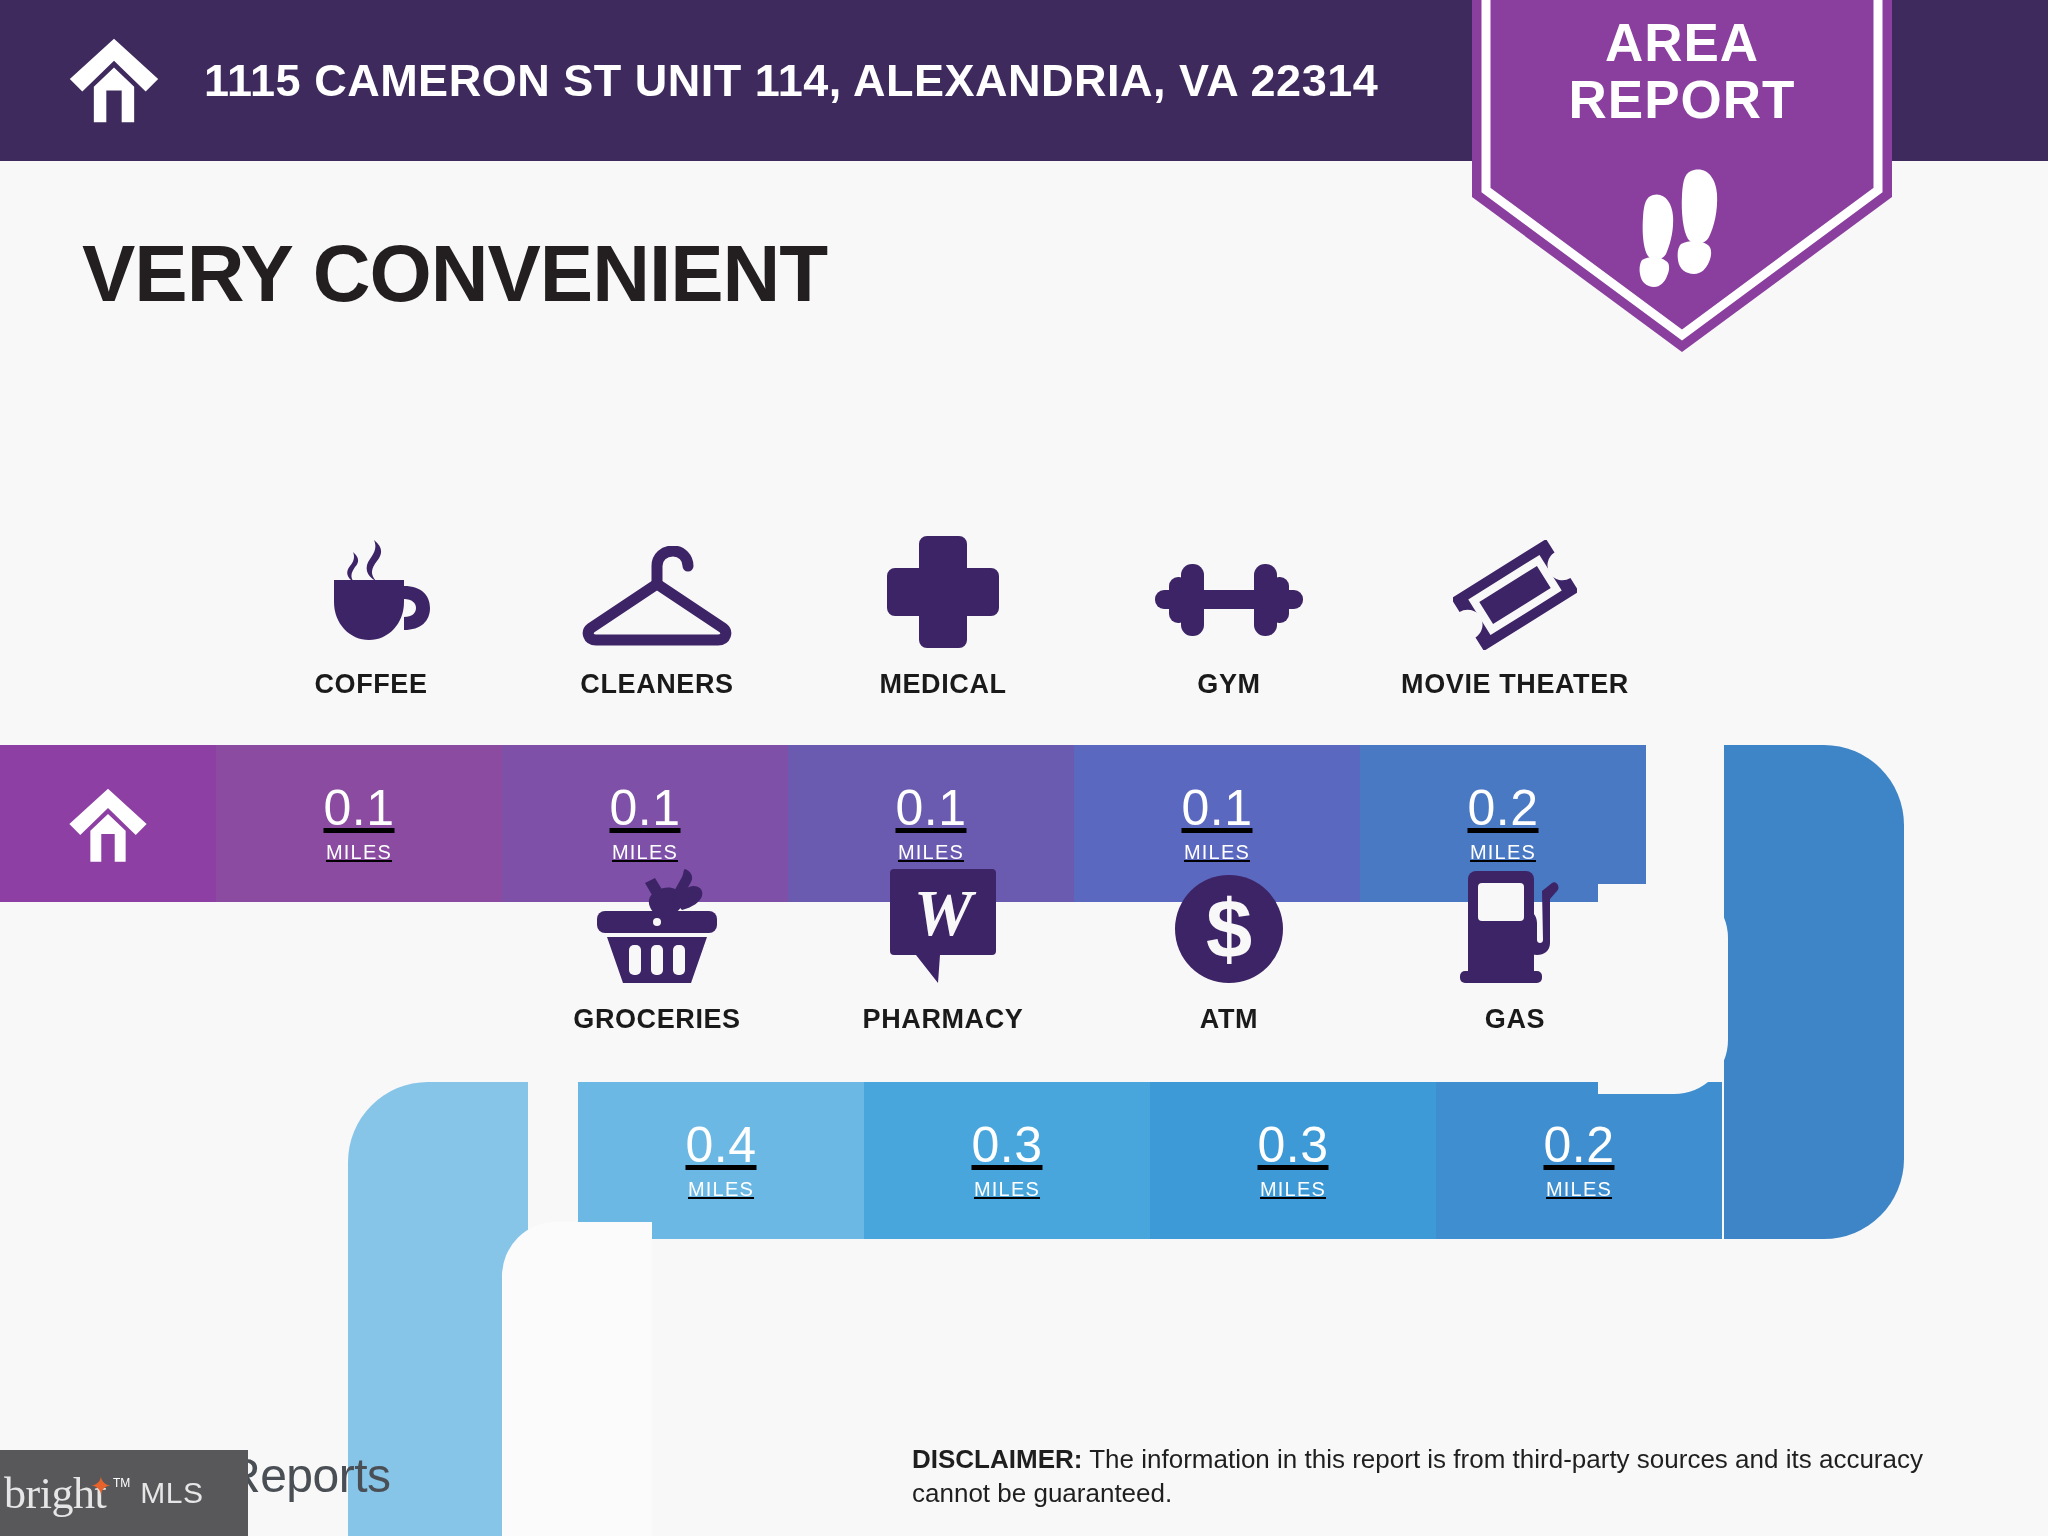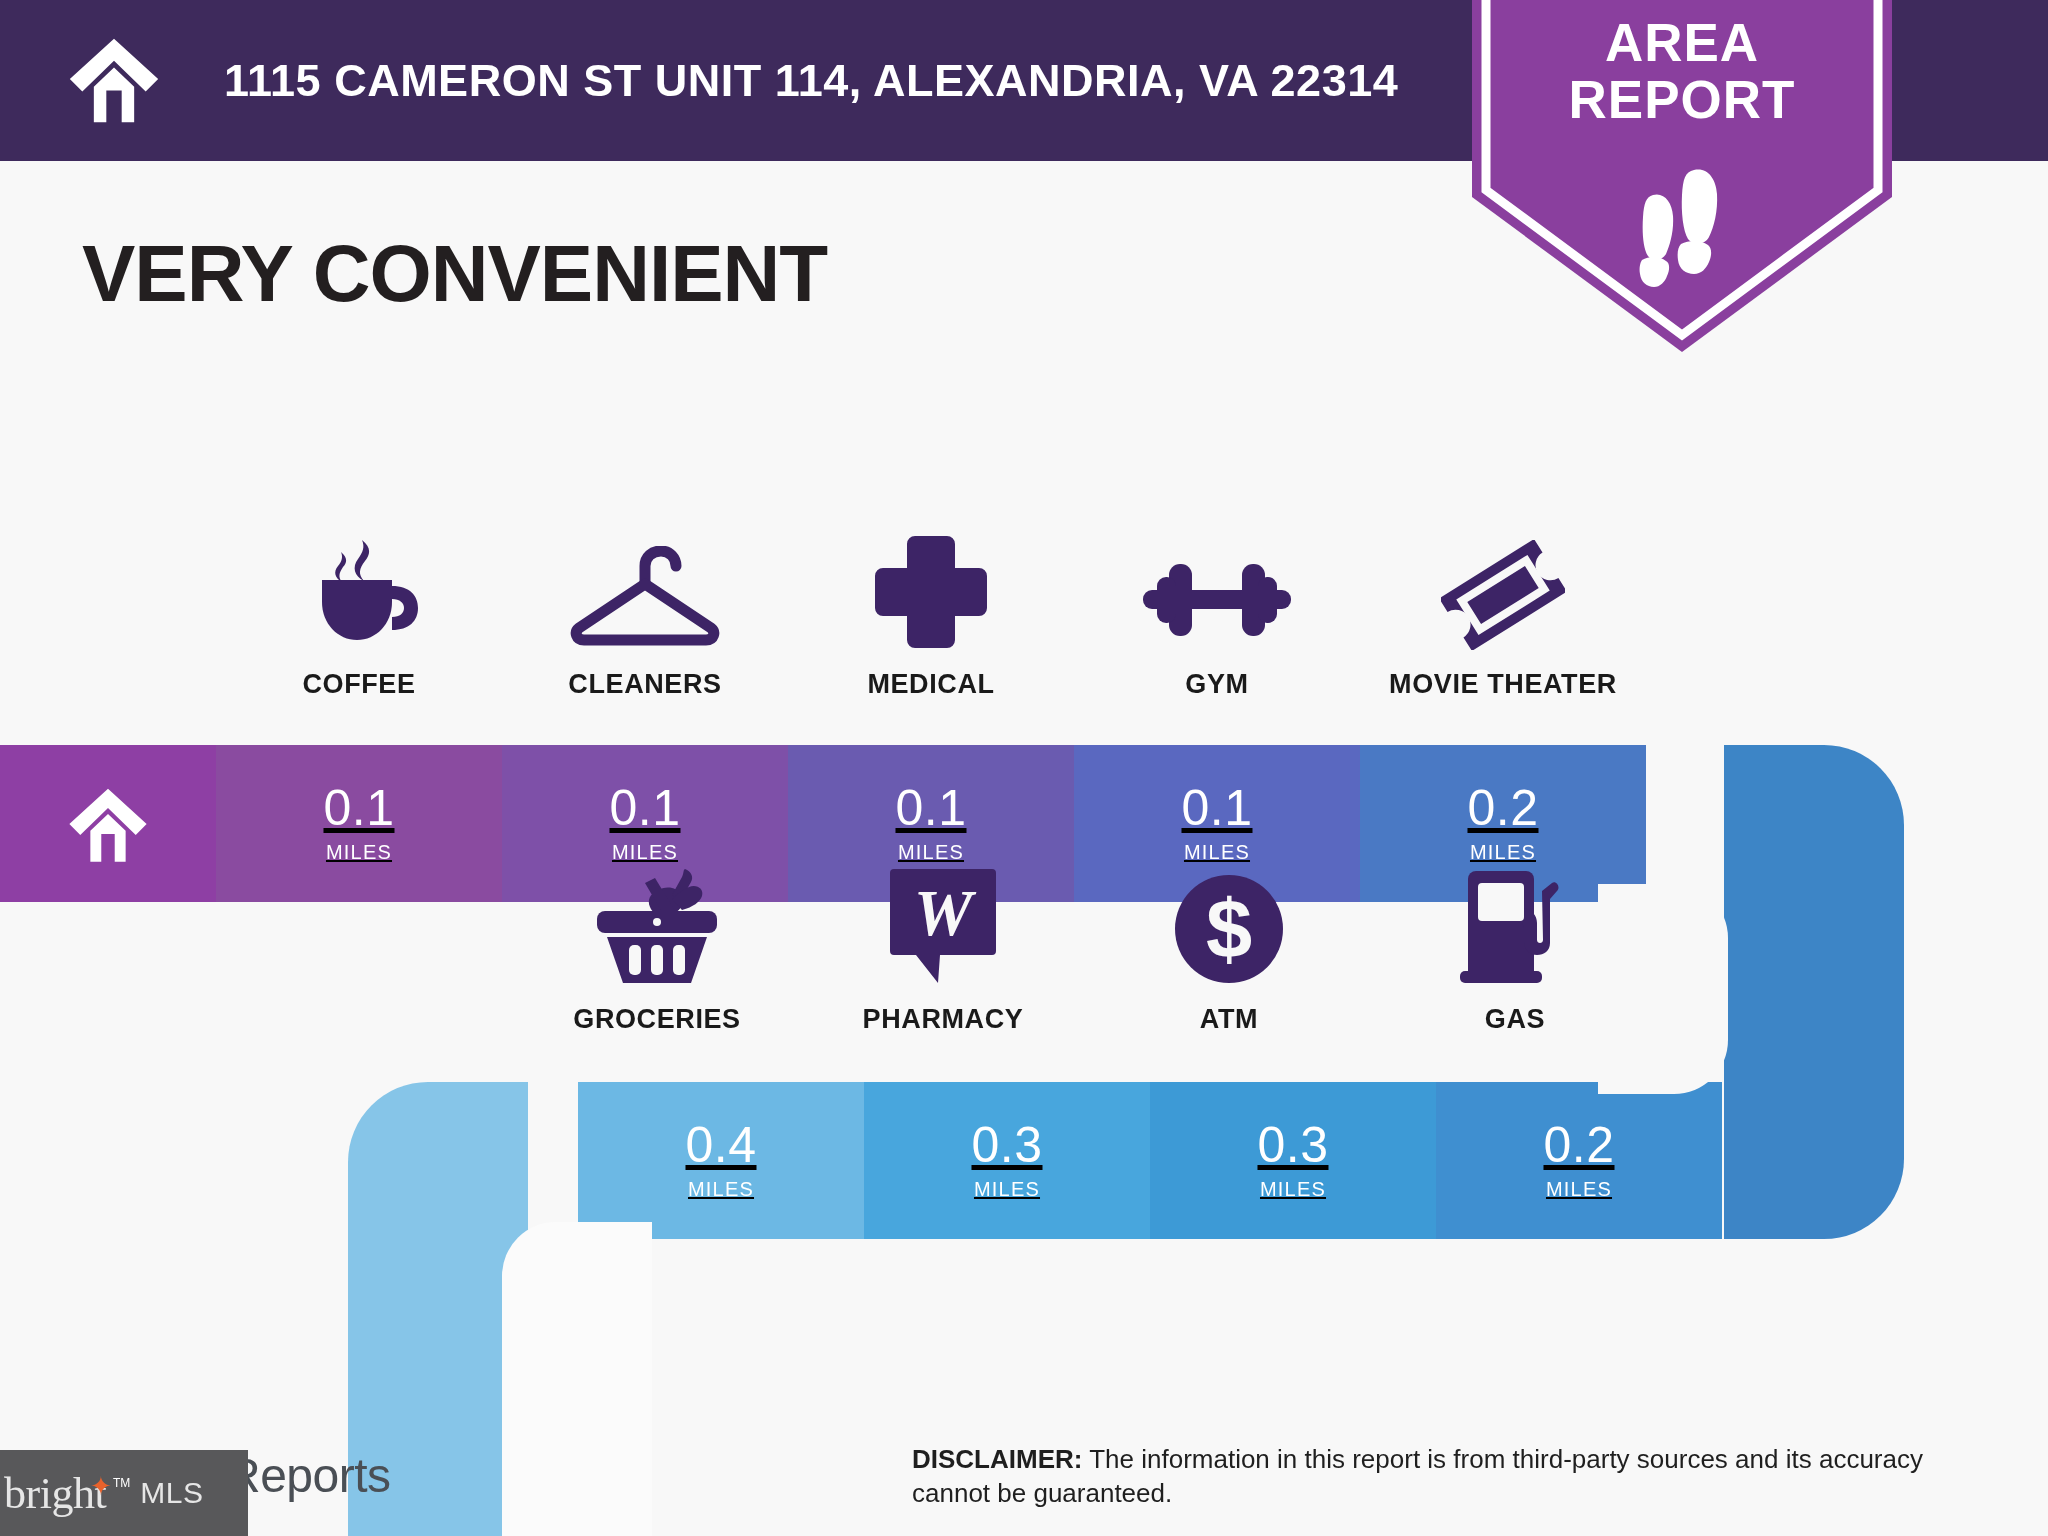--- a/index.html
+++ b/index.html
@@ -22,21 +22,20 @@
   
   .header {
     position: absolute;
     left: 0; top: 0;
     width: 2048px;
     height: 161px;
     background: #3e2a5c;
     display: flex;
     align-items: center;
     padding-left: 66px;
-    gap: 20px;
   }
   .header-home-icon {
     width: 96px;
     height: 96px;
     flex: 0 0 auto;
     margin-right: 42px;
     margin-top: -4px;
   }
   .header-address {
     color: #ffffff;
@@ -111,21 +110,21 @@
   .iconcell .glyph svg { display: block; }
   .iconcell .caption {
     margin-top: 19px;
     font-size: 27px;
     font-weight: bold;
     color: #1a1a1a;
     letter-spacing: 0.6px;
     white-space: nowrap;
   }
 
-  #iconrow1 { left: 216px; top: 530px; }
+  #iconrow1 { left: 228px; top: 530px; }
   #iconrow2 { left: 514px; top: 865px; }
 
   
   .bar {
     position: absolute;
     display: flex;
     height: 157px;
     text-decoration: underline;
   }
   .seg {

